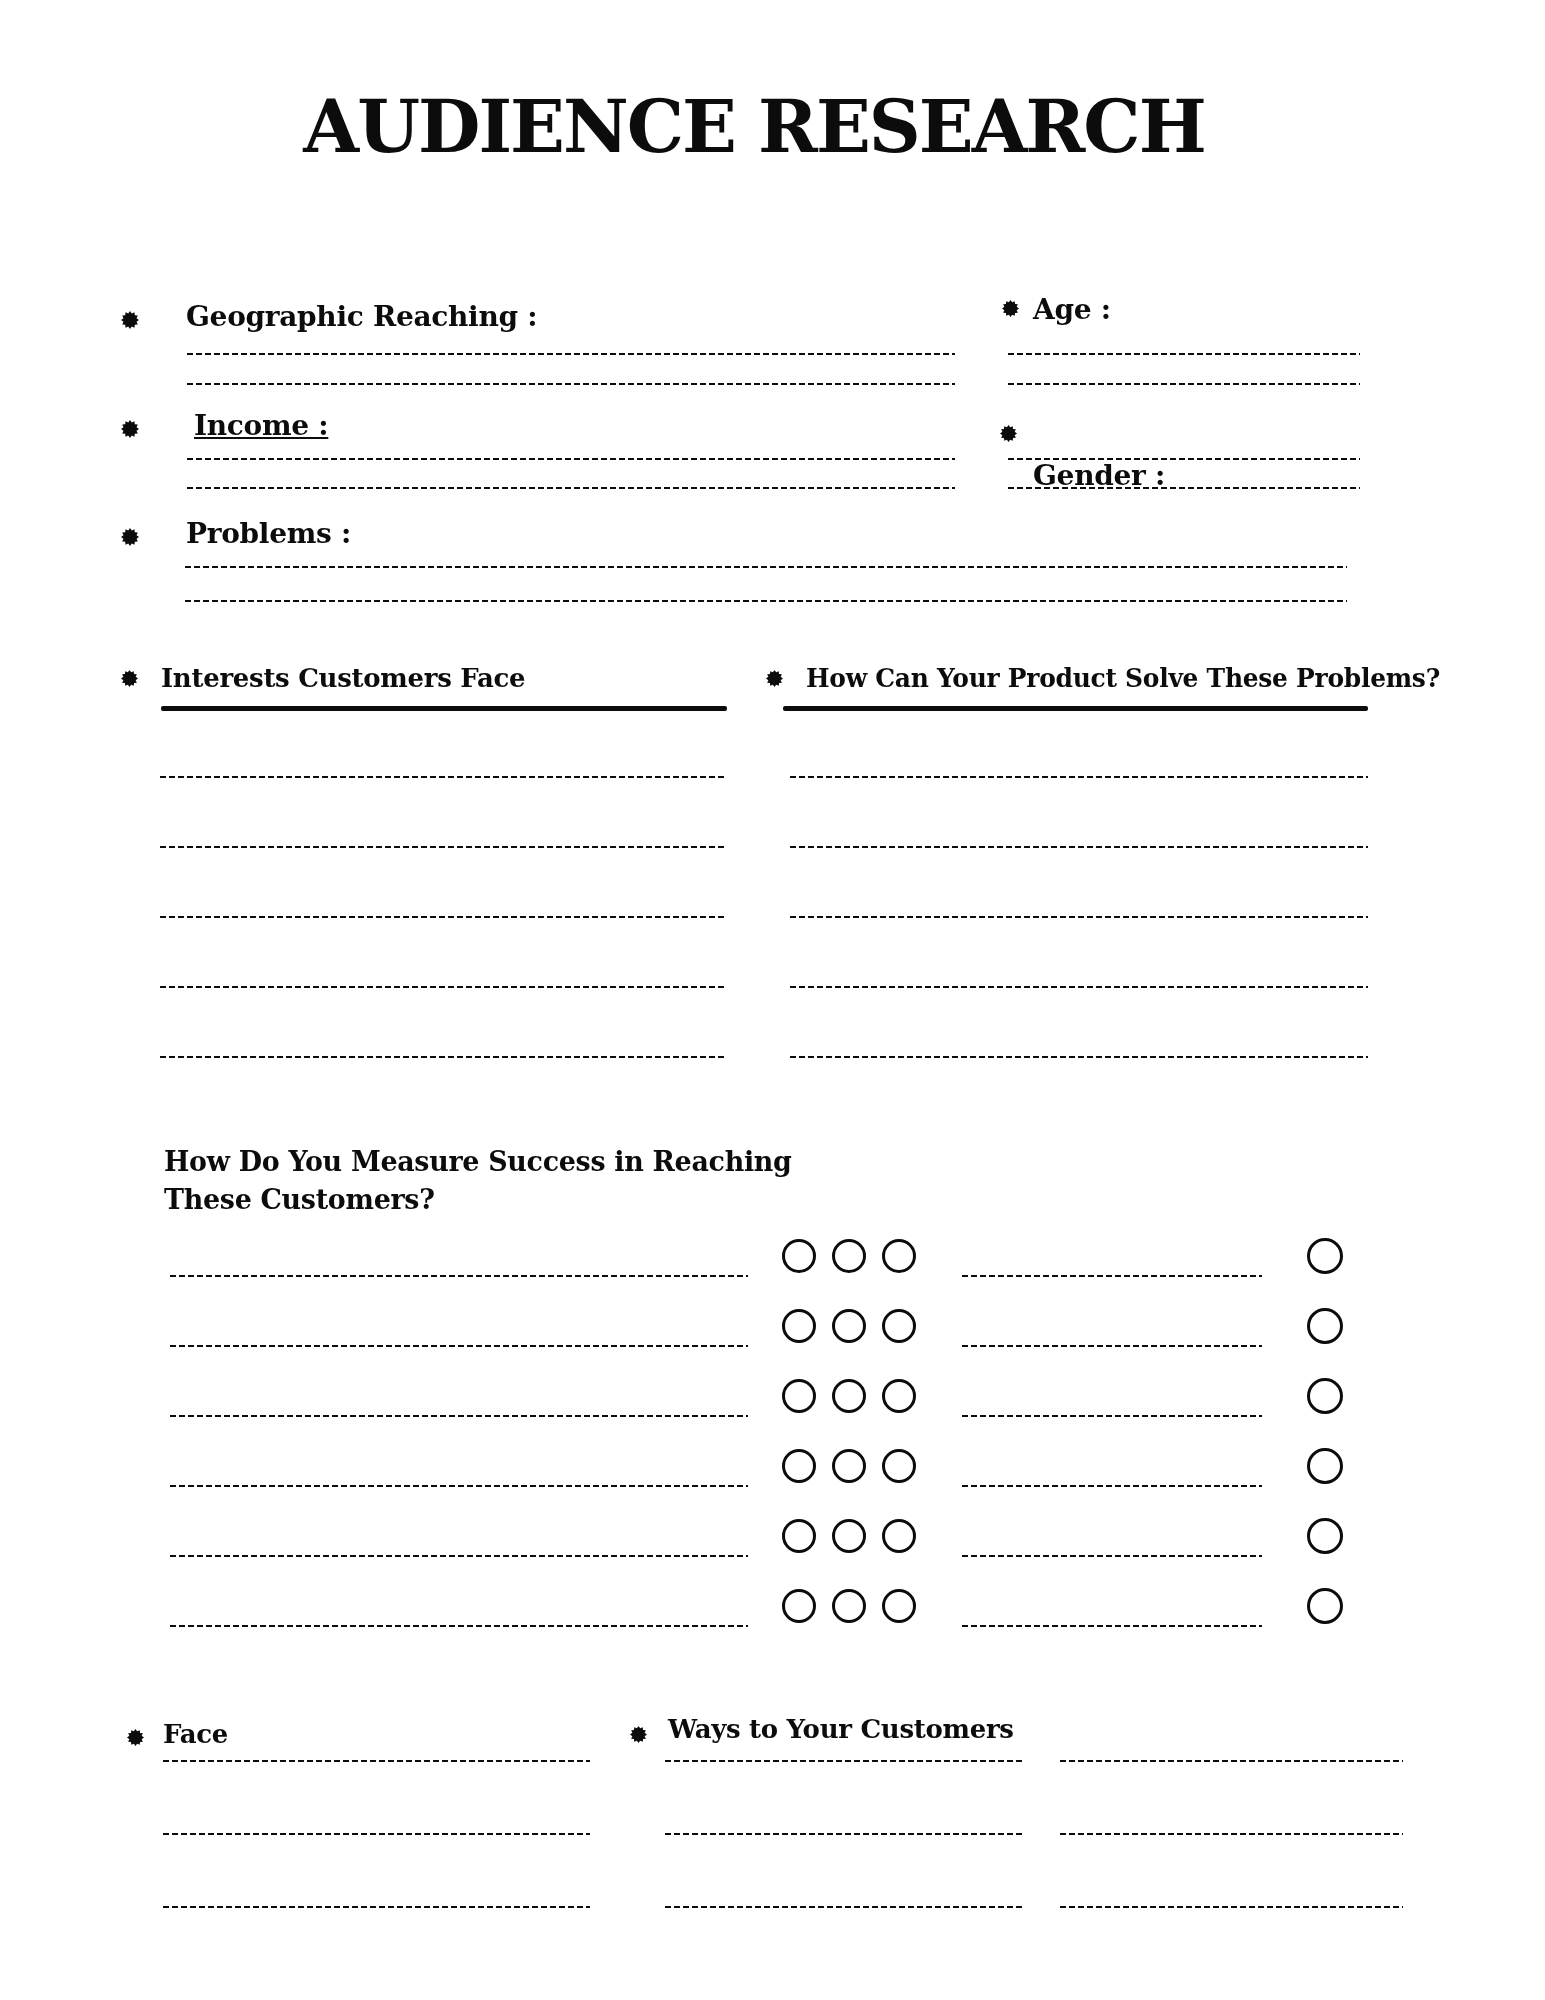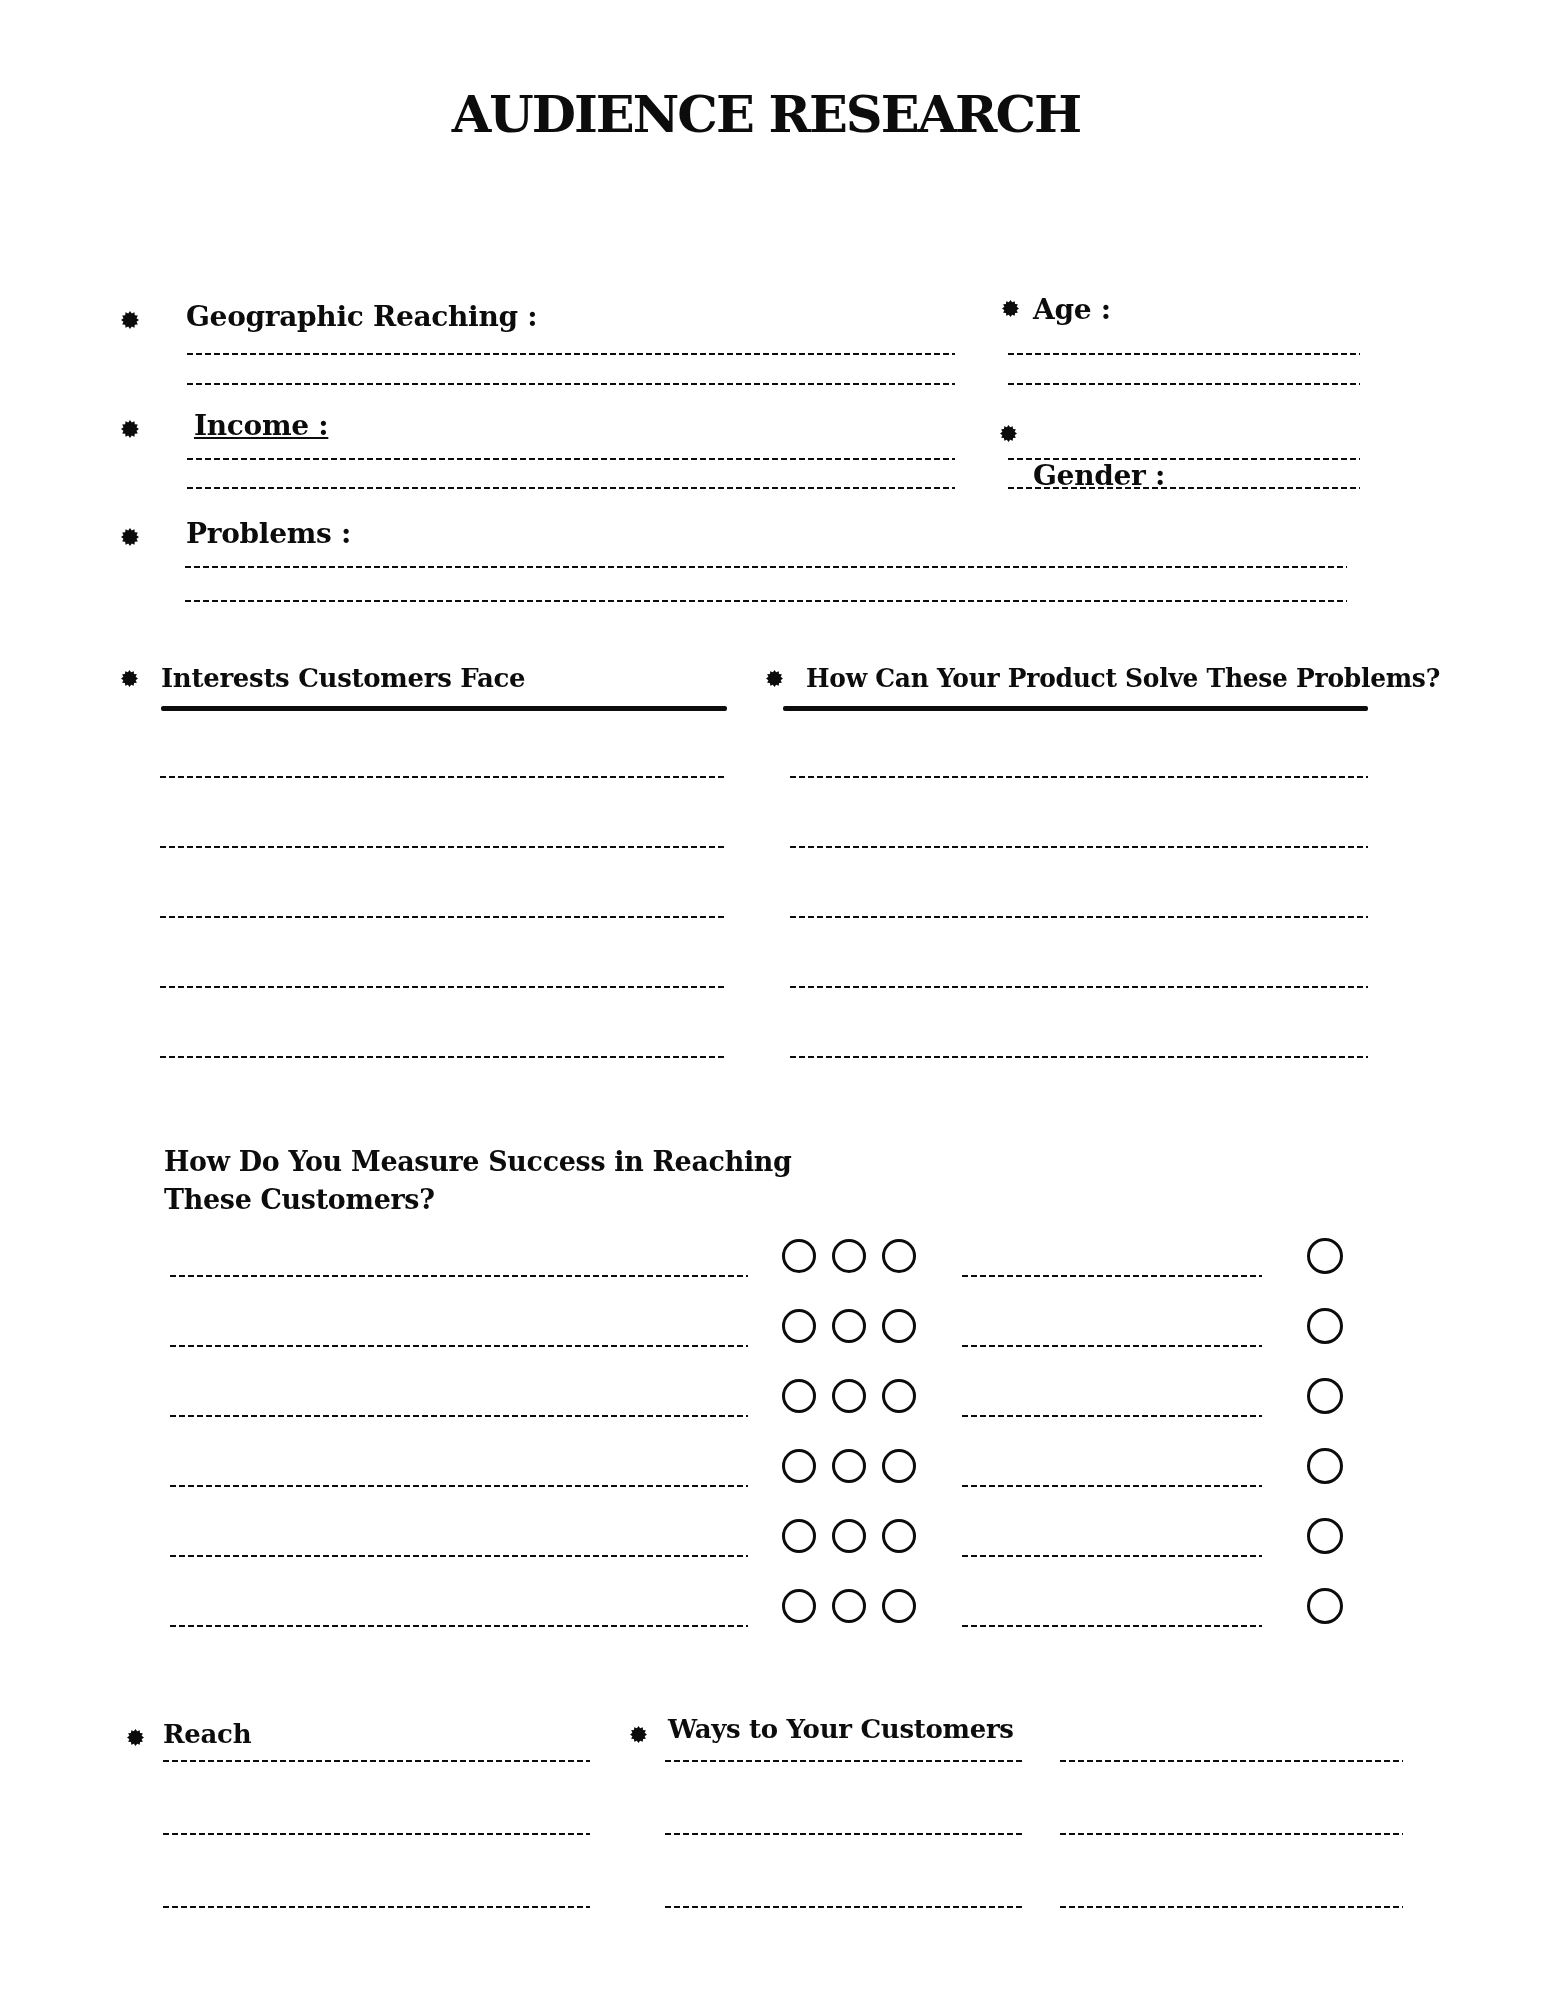--- a/index.html
+++ b/index.html
@@ -10,23 +10,23 @@
     width: 1545px;
     height: 2000px;
     background: var(--bg);
     margin: 0 auto;
     overflow: hidden;
     font-family: "DejaVu Serif", "Liberation Serif", serif;
     color: var(--ink);
   }
   .title {
     position: absolute;
-    top: 84px; left: 16px; width: 1500px;
+    top: 84px; left: 4px; width: 1500px;
     text-align: center;
-    font-size: 51px;
+    font-size: 72px;
     font-weight: bold;
     letter-spacing: -2px;
     white-space: nowrap;
   }
   .h2 {
     position: absolute;
     font-size: 37px;
     font-weight: bold;
     white-space: nowrap;
     letter-spacing: -0.5px;
@@ -157,21 +157,21 @@
   <div class="circle lg" style="left:1307px; top:1518px;"></div>
 
   <div class="dash" style="left:170px; top:1625px; width:578px;"></div>
   <div class="circle" style="left:782px; top:1589px;"></div>
   <div class="circle" style="left:832px; top:1589px;"></div>
   <div class="circle" style="left:882px; top:1589px;"></div>
   <div class="dash" style="left:962px; top:1625px; width:300px;"></div>
   <div class="circle lg" style="left:1307px; top:1588px;"></div>
 
   <span class="bullet" style="left:127px; top:1729px; width:17px; height:17px;"></span>
-  <div class="label sm" style="left:163px; top:1721px;">Reach</div>
+  <div class="label sm" style="left:163px; top:1721px;">Face</div>
   <div class="dash" style="left:163px; top:1760px; width:427px;"></div>
   <div class="dash" style="left:163px; top:1833px; width:427px;"></div>
   <div class="dash" style="left:163px; top:1906px; width:427px;"></div>
 
   <span class="bullet" style="left:630px; top:1726px; width:17px; height:17px;"></span>
   <div class="label sm" style="left:668px; top:1716px;">Ways to Your Customers</div>
   <div class="dash" style="left:665px; top:1760px; width:360px;"></div>
   <div class="dash" style="left:665px; top:1833px; width:360px;"></div>
   <div class="dash" style="left:665px; top:1906px; width:360px;"></div>
   <div class="dash" style="left:1060px; top:1760px; width:343px;"></div>

